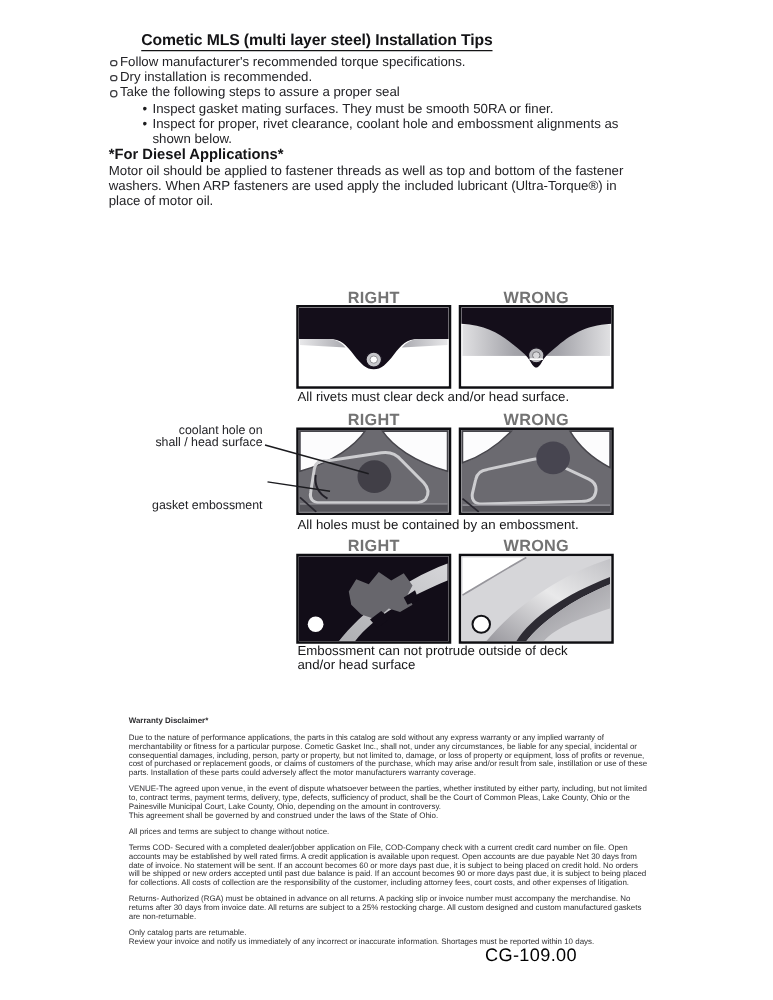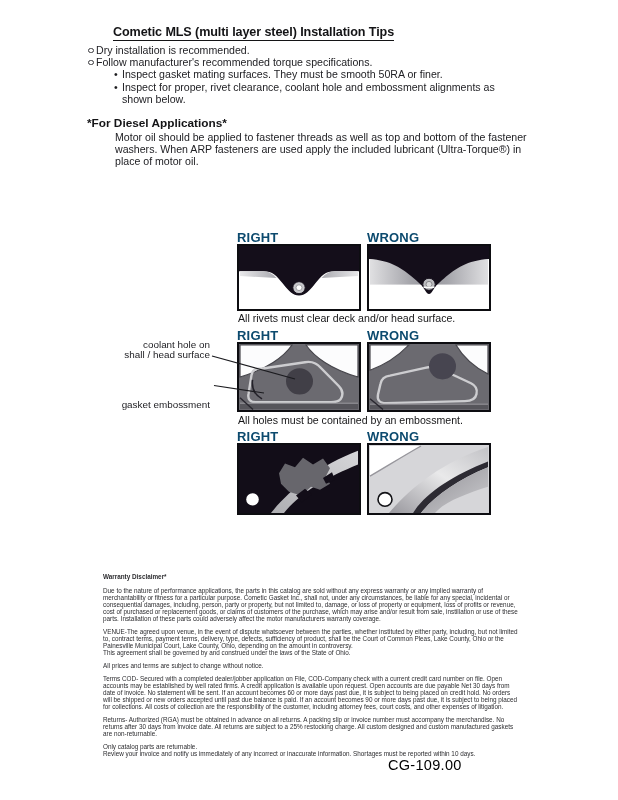--- a/index.html
+++ b/index.html
@@ -16,31 +16,31 @@
   .bullets { position:absolute; left:88px; top:44px; width:434px; font-size:10.6px; }
   .b-line { position:relative; padding-left:8px; line-height:12.2px; color:#222226; }
   .b-line .ring {
     position:absolute; left:0; top:3.6px; width:3.6px; height:3.6px;
     border:1px solid #3a3a3e; border-radius:50%;
   }
   .sub { padding-left:34px; }
   .sub .dot { position:absolute; left:26px; top:0; font-size:10.6px; color:#1c1c1e; }
   .diesel-h { position:absolute; left:87px; top:116px; font-size:11.8px; font-weight:bold; color:#141416; }
   .para { position:absolute; left:87px; width:424px; font-size:10.6px; line-height:12.2px; color:#222226; }
-  .p1 { top:131px;margin-left:28px; }
+  .p1 { top:131px; }
   .p2 { top:163px; }
   .note { top:207px; }
   
   .dg-row { position:absolute; left:237px; width:254px; }
   .row1 { top:244px; height:67px; }
   .row2 { top:342px; height:70px; }
   .row3 { top:443px; height:72px; }
   .dg-h {
-    position:absolute; top:-14px; width:124px; text-align:left;
-    font-size:13px; font-weight:bold; color:#0c4a6e; letter-spacing:0.2px;
+    position:absolute; top:-14px; width:124px; text-align:center;
+    font-size:13px; font-weight:bold; color:#737373; letter-spacing:0.2px;
   }
   .h-left { left:0; } .h-right { left:130px; }
   .panel {
     position:absolute; top:0; box-sizing:border-box; border:2px solid #0d0d11; background:#fff;
   }
   .p-left { left:0; } .p-right { left:130px; }
   .panel svg { display:block; }
   .caption {
     position:absolute; left:1px; font-size:10.6px; color:#151517; line-height:11px; white-space:nowrap;
   }
@@ -69,25 +69,29 @@
 </head>
 <body>
 
 <div class="page">
 
   <div class="title">Cometic MLS (multi layer steel) Installation Tips</div>
 
   <div class="bullets">
     <div class="b-line">
       <span class="ring"></span>
-      <span>Dry installation is recommended.</span>
+      <span>Follow manufacturer's recommended torque specifications.</span>
     </div>
     <div class="b-line">
       <span class="ring"></span>
-      <span>Follow manufacturer's recommended torque specifications.</span>
+      <span>Dry installation is recommended.</span>
+    </div>
+    <div class="b-line">
+      <span class="ring"></span>
+      <span>Take the following steps to assure a proper seal</span>
     </div>
     <div class="b-line sub">
       <span class="dot">•</span>
       <span>Inspect gasket mating surfaces.  They must be smooth 50RA or finer.</span>
     </div>
     <div class="b-line sub">
       <span class="dot">•</span>
       <span>Inspect for proper, rivet clearance, coolant hole and embossment alignments as shown below.</span>
     </div>
   </div>
@@ -216,20 +220,24 @@
         </defs>
         <rect width="120" height="70" fill="#d6d6d9"></rect>
         <path d="M1,1 H52 C34,11.5 16,23 1,32 Z" fill="#ffffff"></path>
         <path d="M1,32 C16,23 34,11.5 52,1" stroke="#97969c" stroke-width="1.4" fill="none"></path>
         <path d="M20,70 C40,45 74,17 119,2 L119,17 C84,31 56,50 44,70 Z" fill="url(#band2)"></path>
         <path d="M44,70 C56,50 84,31 119,17 L119,23 C88,36 64,54 52,70 Z" fill="#2d2b33"></path>
         <path d="M52,70 C64,54 88,36 119,23 L119,43 C98,50 76,58 66,70 Z" fill="url(#band3)"></path>
         <circle cx="16" cy="56" r="7" fill="#ffffff" stroke="#121216" stroke-width="1.6"></circle>
       </svg>
     </div>
+    <div class="caption cap3">
+      <div>Embossment can not protrude outside of deck</div>
+      <div>and/or head surface</div>
+    </div>
   </div>
 
   <div class="disclaimer">
     <p class="dh">Warranty Disclaimer*</p>
     <p>Due to the nature of performance applications, the parts in this catalog are sold without any express warranty or any implied warranty of merchantability or fitness for a particular purpose.  Cometic Gasket Inc., shall not, under any circumstances, be liable for any special, incidental or consequential damages, including, person, party or property, but not limited to, damage, or loss of property or equipment, loss of profits or revenue, cost of purchased or replacement goods, or claims of customers of the purchase, which may arise and/or result from sale, instillation or use of these parts.  Installation of these parts could adversely affect the motor manufacturers warranty coverage.</p>
     <p>VENUE-The agreed upon venue, in the event of dispute whatsoever between the parties, whether instituted by either party, including, but not limited to, contract terms, payment terms, delivery, type, defects, sufficiency of product, shall be the Court of Common Pleas, Lake County, Ohio or the Painesville Municipal Court, Lake County, Ohio, depending on the amount in controversy.</p>
     <p class="tight">This agreement shall be governed by and construed under the laws of the State of Ohio.</p>
     <p>All prices and terms are subject to change without notice.</p>
     <p>Terms COD- Secured with a completed dealer/jobber application on File, COD-Company check with a current credit card number on file.  Open accounts may be established by well rated firms.  A credit application is available upon request.  Open accounts are due payable Net 30 days from date of invoice.  No statement will be sent.  If an account becomes 60 or more days past due, it is subject to being placed on credit hold.  No orders will be shipped or new orders accepted until past due balance is paid.  If an account becomes 90 or more days past due, it is subject to being placed for collections.  All costs of collection are the responsibility of the customer, including attorney fees, court costs, and other expenses of litigation.</p>
     <p>Returns- Authorized (RGA) must be obtained in advance on all returns.  A packing slip or invoice number must accompany the merchandise.  No returns after 30 days from invoice date.  All returns are subject to a 25% restocking charge.  All custom designed and custom manufactured gaskets are non-returnable.</p>

